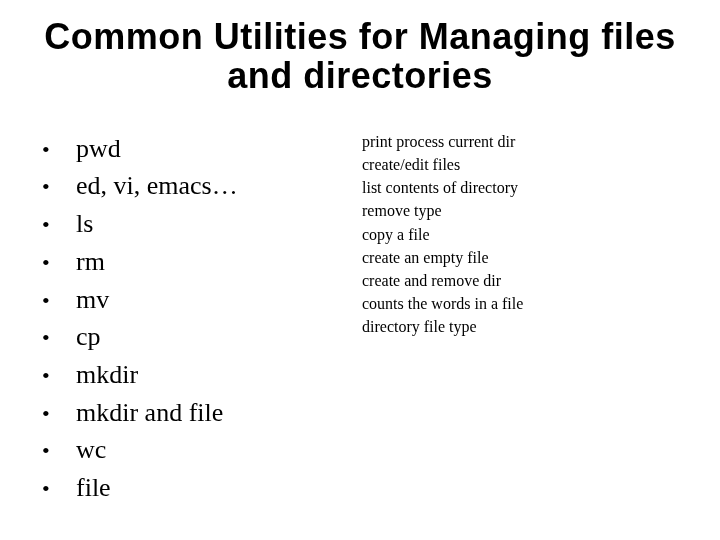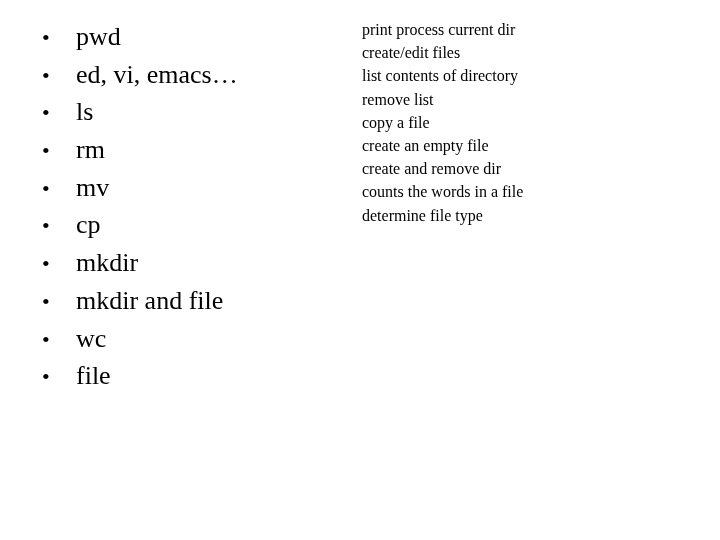--- a/index.html
+++ b/index.html
@@ -57,20 +57,21 @@
   .bold { font-weight: 400; }
   .desc {
     font-size: 16px;
     line-height: 1.45;
   }
 </style>
 </head>
 <body>
 
 <div class="slide">
+  <h1 class="title">Common Utilities for Managing files and directories</h1>
 
   <div class="content">
 
     <div class="cmd-col">
       <div class="row">
         <span class="bullet">•</span>
         <span class="cmd"><span class="bold">pwd</span><span></span></span>
       </div>
       <div class="row">
         <span class="bullet">•</span>
@@ -107,22 +108,22 @@
       <div class="row">
         <span class="bullet">•</span>
         <span class="cmd"><span class="bold">file</span><span></span></span>
       </div>
     </div>
 
     <div class="desc-col">
       <div class="desc">print process current dir</div>
       <div class="desc">create/edit files</div>
       <div class="desc">list contents of directory</div>
-      <div class="desc">remove list</div>
+      <div class="desc">remove type</div>
       <div class="desc">copy a file</div>
       <div class="desc">create an empty file</div>
       <div class="desc">create and remove dir</div>
       <div class="desc">counts the words in a file</div>
-      <div class="desc">determine file type</div>
+      <div class="desc">directory file type</div>
     </div>
 
   </div>
 </div>
 
 </body></html>

